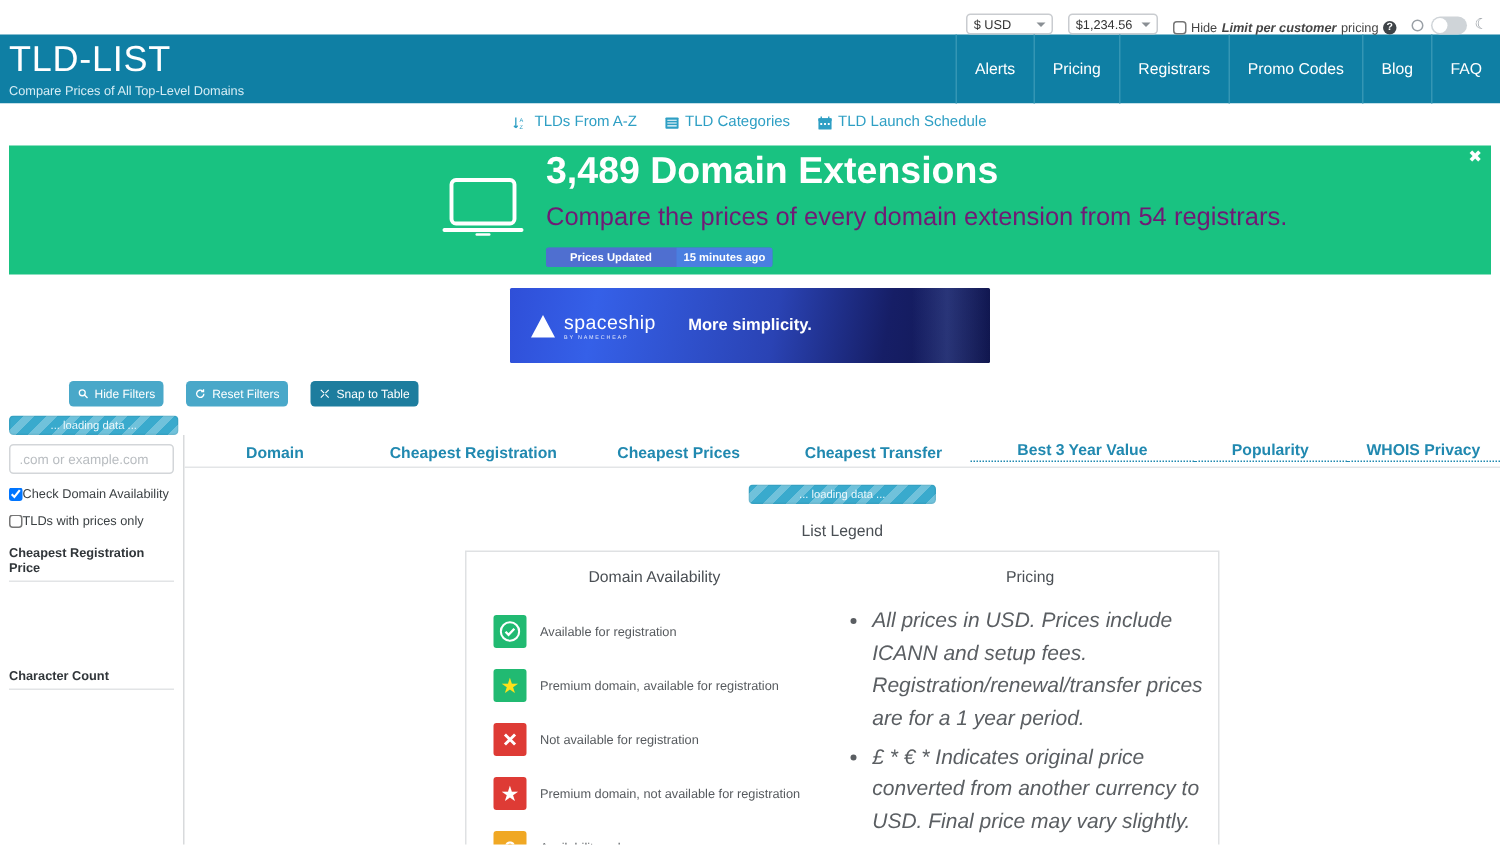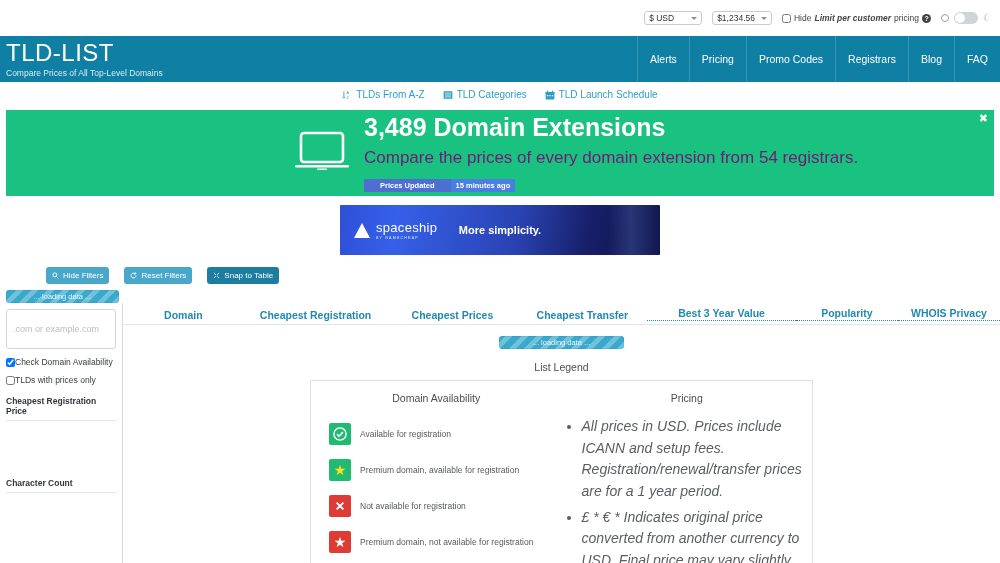--- a/index.html
+++ b/index.html
@@ -7,24 +7,24 @@
     margin: 0; padding: 0;
     width: 1000px; height: 563px;
     overflow: hidden;
     background: #fff;
     font-family: "Liberation Sans", sans-serif;
     color: #333;
   }
 
   
   .topbar {
-    height: 36px;
+    height: 23px;
     background: #fff;
     display: flex;
-    align-items: center;
+    align-items: flex-end;
     justify-content: flex-end;
     padding: 0 8px 0 0;
     gap: 10px;
     font-size: 9px;
     color: #444;
     margin-left: 46px;
   }
   .mini-select {
     display: flex; align-items: center; justify-content: space-between;
     border: 1px solid #c9ccd0;
@@ -182,21 +182,21 @@
 
   
   .content { display: flex; }
   .sidebar {
     width: 123px;
     border-right: 1px solid #d8dadc;
     padding: 6px 6px 0 6px;
     min-height: 290px;
   }
   .search-input {
-    width: 100%; height: 40px;
+    width: 100%; height: 20px;
     border: 1px solid #d3d6d9; border-radius: 3px;
     font-size: 9px; color: #333;
     padding: 0 6px;
     font-family: "Liberation Sans", sans-serif;
   }
   .search-input::placeholder { color: #b9bdc1; }
   .chk-row {
     display: flex; align-items: center; gap: 0;
     margin-top: 8px; font-size: 8.5px; color: #3b4043;
   }
@@ -294,22 +294,22 @@
 </div>
 
 <div class="header">
   <div class="brand">
     <div class="logo">TLD-LIST</div>
     <div class="tagline">Compare Prices of All Top-Level Domains</div>
   </div>
   <nav class="mainnav">
     <a href="#">Alerts</a>
     <a href="#">Pricing</a>
+    <a href="#">Registrars</a>
     <a href="#">Promo Codes</a>
-    <a href="#">Registrars</a>
     <a href="#">Blog</a>
     <a href="#">FAQ</a>
   </nav>
 </div>
 
 <div class="subnav">
   <span class="item">
     <svg width="10" height="10" viewBox="0 0 16 16">
       <path d="M3 2v10M3 13l-2-2M3 13l2-2" stroke="#2e9fc4" stroke-width="1.4" fill="none"></path>
       <text x="7" y="7" font-size="6" fill="#2e9fc4">A</text>

